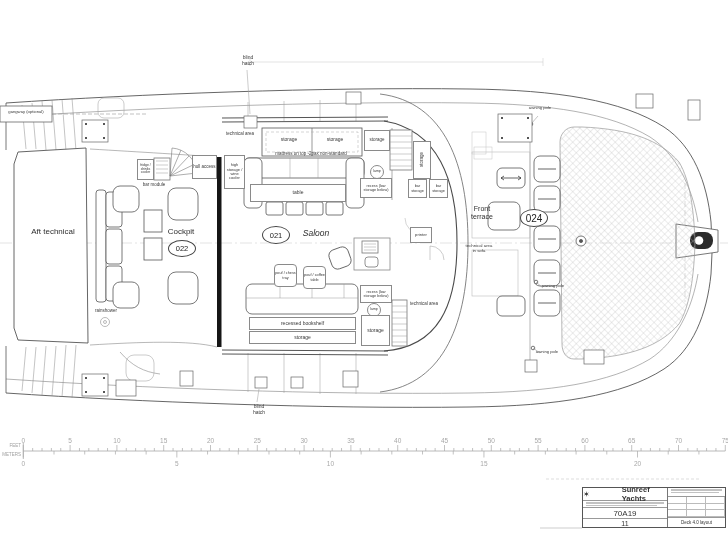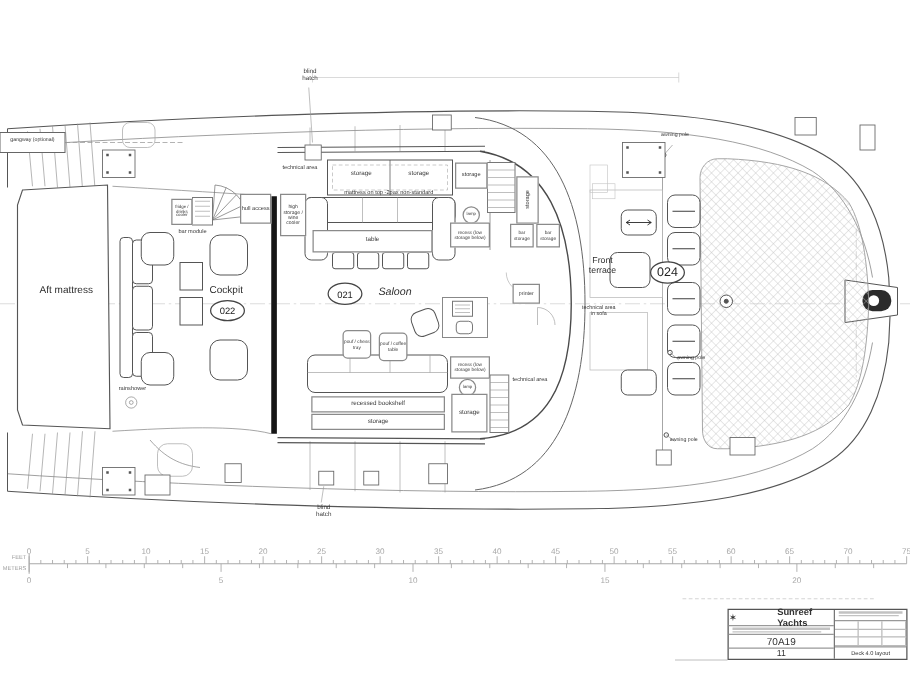--- a/index.html
+++ b/index.html
@@ -334,21 +334,21 @@
       <text x="637.5" y="466" fill="#a8a8a8" font-size="6.5" text-anchor="middle" font-family="&quot;Liberation Sans&quot;, sans-serif">20</text>
     </svg>
   <div class="lbl" style="left:0;top:443px;width:21px;font-size:4.5px;text-align:right;color:#a0a0a0;">FEET</div>
   <div class="lbl" style="left:0;top:452px;width:21px;font-size:4.5px;text-align:right;color:#a0a0a0;">METERS</div>
 
   <div class="lbl" style="left:1px;top:110px;width:50px;font-size:4.2px;">gangway (optional)</div>
 
   <div class="lbl" style="left:236px;top:55px;width:24px;font-size:5px;">blind hatch</div>
   <div class="lbl" style="left:247px;top:404px;width:24px;font-size:5px;">blind hatch</div>
 
-  <div class="lbl roomname" style="left:26px;top:228px;width:54px;font-size:8px;">Aft mattress</div>
+  <div class="lbl roomname" style="left:26px;top:228px;width:54px;font-size:8px;">Aft technical</div>
 
   <div class="lbl" style="left:90px;top:308px;width:32px;font-size:4.5px;">rainshower</div>
 
   <div class="fbox" style="left:137px;top:159px;width:17px;height:21px;font-size:3.5px;">fridge / drinks cooler</div>
   <div class="lbl" style="left:134px;top:182px;width:40px;font-size:4.5px;">bar module</div>
   <div class="fbox" style="left:192px;top:155px;width:25px;height:24px;font-size:4.5px;">hull access</div>
 
   <div class="lbl" style="left:222px;top:131px;width:36px;font-size:4.5px;">technical area</div>
   <div class="fbox" style="left:224px;top:155px;width:21px;height:34px;font-size:4px;">high storage / wine cooler</div>
 

